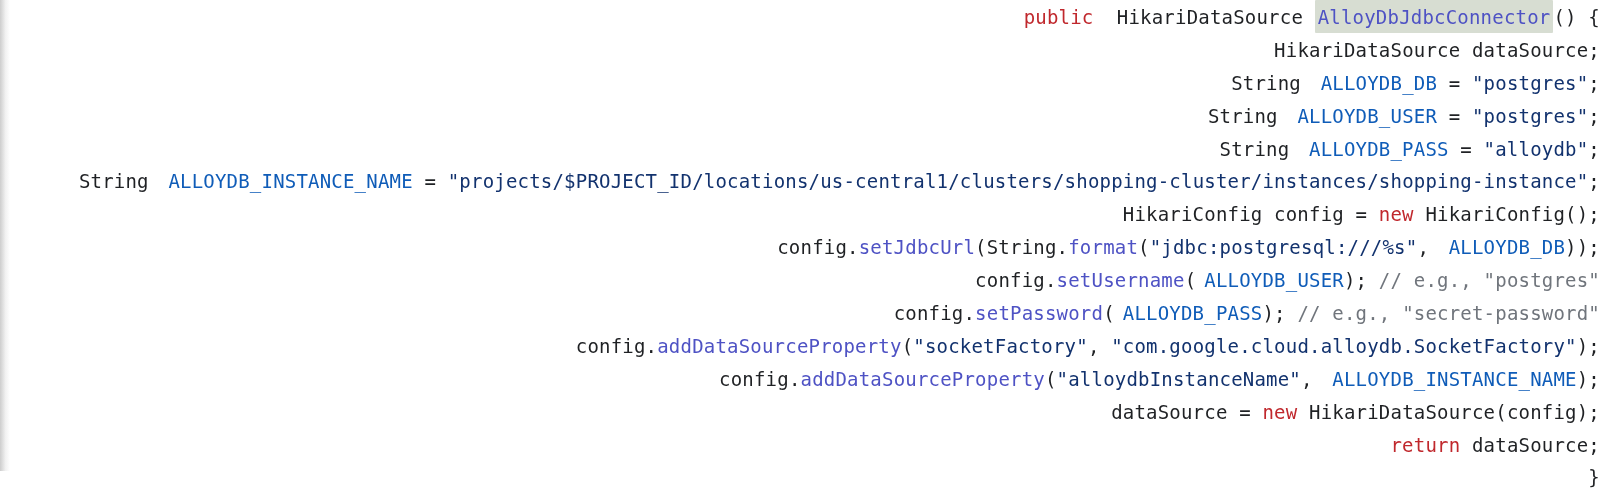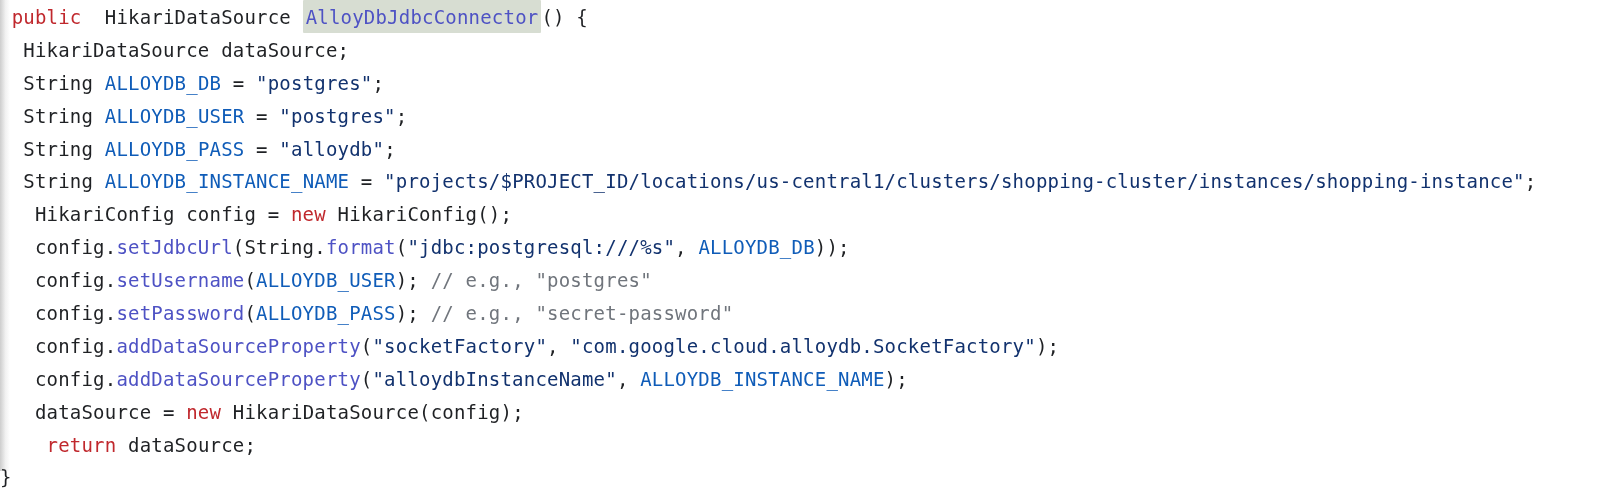--- a/index.html
+++ b/index.html
@@ -17,20 +17,21 @@
     width: 1600px;
     height: 493px;
     background: var(--background);
     overflow: hidden;
   }
   .code-wrap {
     position: relative;
     width: 1600px;
     height: 471px;
     background: var(--background);
+    text-align: right;
   }
   .edge-shadow {
     position: absolute;
     left: 0; top: 0;
     width: 10px;
     height: 100%;
     background: linear-gradient(to right, rgba(90,90,90,0.30), rgba(120,120,120,0.10) 55%, rgba(255,255,255,0));
     pointer-events: none;
   }
   pre.code-block {
@@ -39,21 +40,21 @@
     letter-spacing: 0.2px;
     line-height: 32.9px;
     color: var(--plain);
     white-space: pre;
     padding: 1px 0 0 0;
   }
   .line { height: 32.9px; white-space: pre; }
   .tok-p  { color: var(--plain); }
   .tok-k  { color: var(--keyword); }
   .tok-fn { color: var(--function); }
-  .tok-cn { color: var(--constant); }
+  .tok-cn { color: var(--constant); margin-left: 8px; }
   .tok-s  { color: var(--string); }
   .tok-c  { color: var(--comment); }
   .hl {
     background: var(--highlight-bg);
     padding: 6px 3px 5px 3px;
     border-radius: 1px;
   }
 </style>
 </head>
 <body>

